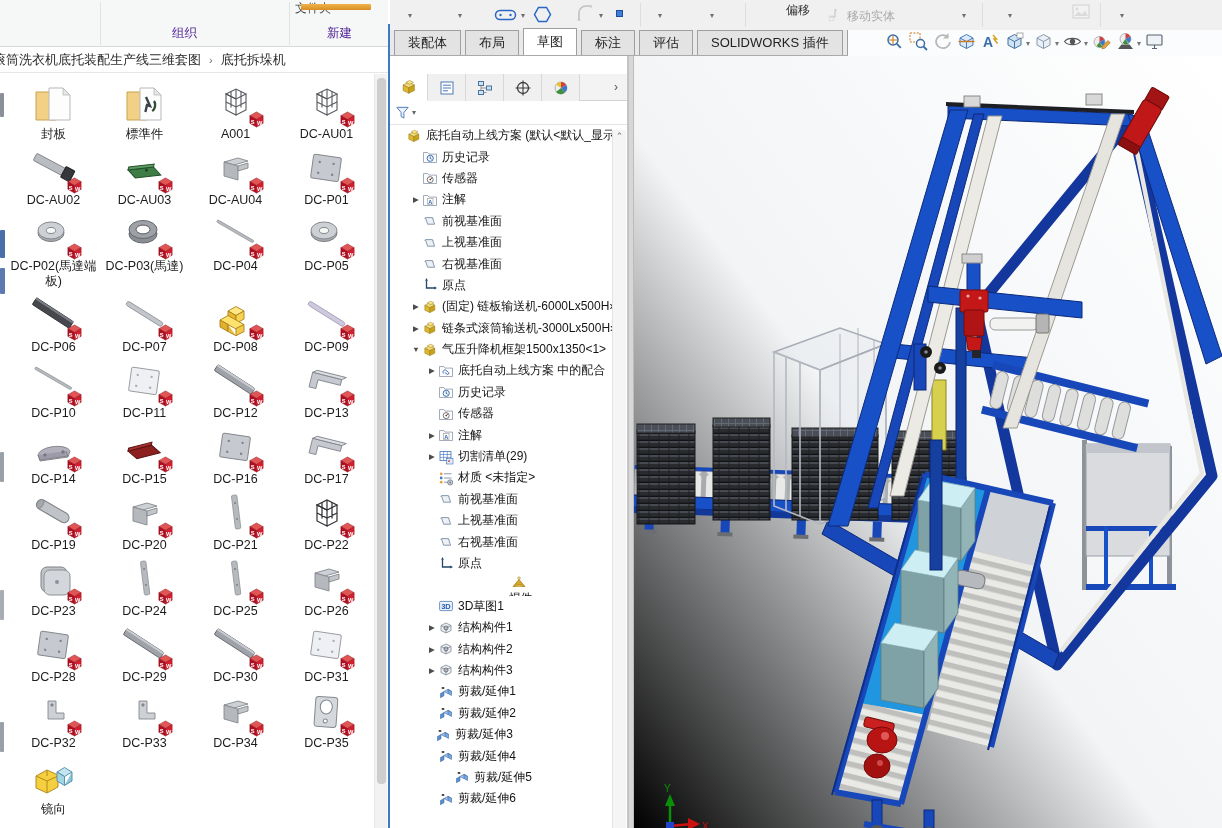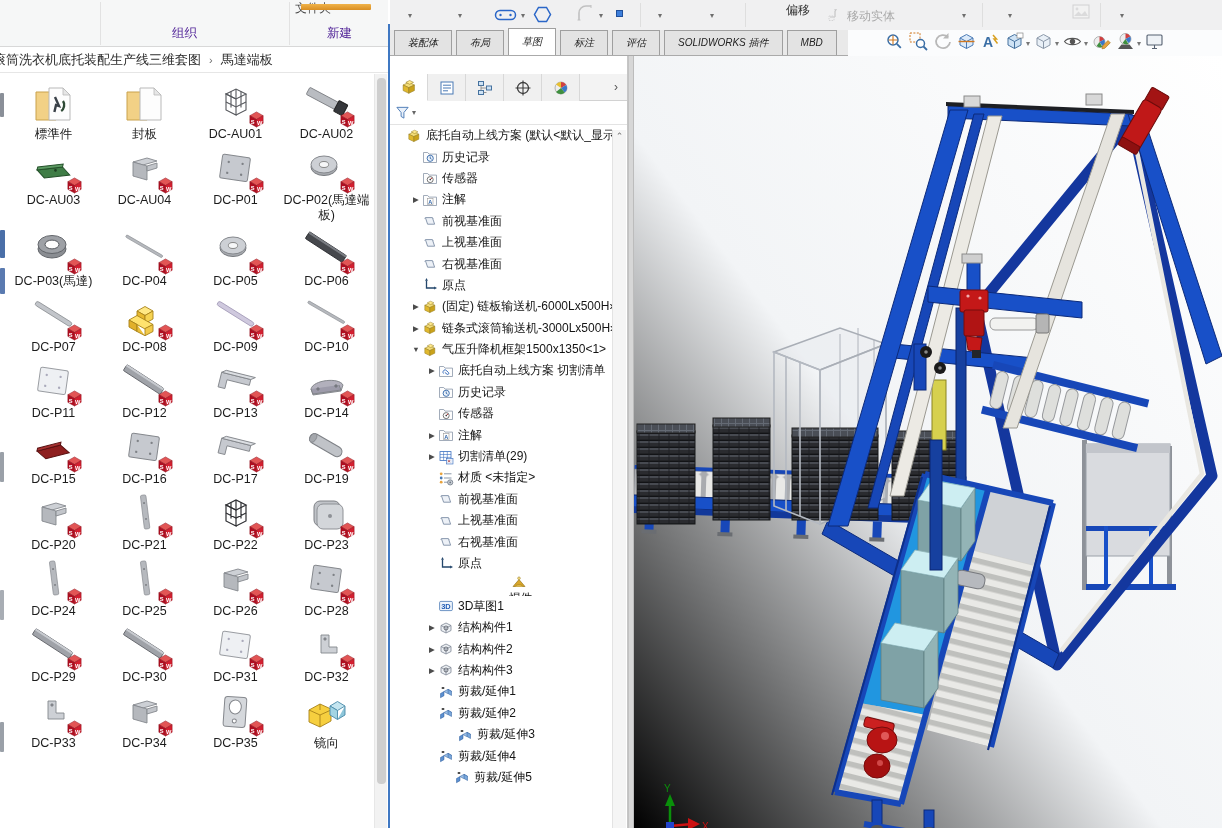--- a/index.html
+++ b/index.html
@@ -34,22 +34,22 @@
   
   #win-border { position:absolute; left:388px; top:24px; width:2px; height:804px; background:#3f78c3; }
   #sw-topstrip { position:absolute; left:390px; top:0; width:832px; height:30px; background:#f0f0f1; }
   #sw-topstrip .tt-item { position:absolute; display:flex; align-items:center; }
   #sw-topstrip .caret { color:#6e6e6e; font-size:8px; }
   #sw-topstrip .vsep { position:absolute; top:3px; width:1px; height:24px; background:#dedede; }
   .tt-label { font-size:12px; color:#333; }
   .tt-label.disabled { color:#a9a9a9; }
   #tab-strip { position:absolute; left:390px; top:30px; width:458px; height:26px; background:#e9e9e9;
      border-bottom:1px solid #aaa; display:flex; align-items:flex-end; }
-  .sw-tab { height:25px; line-height:23px; padding:0 13px; font-size:10px; color:#222;
-     background:#e3e3e3; border:1px solid #9f9f9f; border-bottom:none; margin-left:4px; white-space:nowrap; cursor:default;font-style:italic; }
+  .sw-tab { height:25px; line-height:23px; padding:0 13px; font-size:13px; color:#222;
+     background:#e3e3e3; border:1px solid #9f9f9f; border-bottom:none; margin-left:4px; white-space:nowrap; cursor:default; }
   .sw-tab.active { background:#fff; height:27px; line-height:25px; position:relative; z-index:3; }
   #light-strip { position:absolute; left:848px; top:30px; width:374px; height:26px; background:#fbfcfd; }
   #headsup { position:absolute; left:884px; top:32px; height:23px; display:flex; align-items:center; gap:3px; z-index:4; }
   .hud-item { display:flex; align-items:center; }
   .hud-item svg { width:21px; height:21px; }
   .hud-caret { font-size:8px; color:#777; margin-left:1px; }
   
   #fm-panel { position:absolute; left:390px; top:56px; width:238px; height:772px; background:#fff;
      border-right:1px solid #c6c6c6; overflow:hidden; }
   .fm-tabs { margin-top:18px; height:27px; display:flex; background:#f3f3f3; border-bottom:1px solid #d2d2d2; }
@@ -86,44 +86,64 @@
       <div class="vsep" style="left:100px"></div>
       <div class="vsep" style="left:289px"></div>
       <div class="ribbon-group-label" style="left:295px">文件夹</div>
       <div class="new-folder-fragment"></div>
       <div class="ribbon-btn-label" style="left:172px">组织</div>
       <div class="ribbon-btn-label" style="left:327px">新建</div>
     </div>
     <div class="breadcrumb-row">
       <span class="crumb-path">滚筒洗衣机底托装配生产线三维套图</span>
       <span class="crumb-sep">›</span>
-      <span>馬達端板</span>
+      <span>底托拆垛机</span>
     </div>
     <div id="file-grid">
+        <div class="file-cell">
+          <div class="thumb-wrap">
+            <svg class="thumb" viewBox="0 0 48 44">
+ <path d="M6 10h13l3 3.5h4V38H6z" fill="#f2d186" stroke="#c9a24d"></path>
+ <path d="M19 6h14l7 7v25H19z" fill="#fdfdfd" stroke="#b9b9b9"></path>
+ <path d="M33 6l7 7h-7z" fill="#e6e6e6" stroke="#b9b9b9" stroke-width=".8"></path>
+ </svg>
+          </div>
+          <div class="file-label">封板</div>
+        </div>
         <div class="file-cell">
           <div class="thumb-wrap">
             <svg class="thumb" viewBox="0 0 48 44">
  <path d="M6 10h13l3 3.5h4V38H6z" fill="#f2d186" stroke="#c9a24d"></path>
  <path d="M19 6h14l7 7v25H19z" fill="#fdfdfd" stroke="#b9b9b9"></path>
  <path d="M33 6l7 7h-7z" fill="#e6e6e6" stroke="#b9b9b9" stroke-width=".8"></path>
  <path d="M25 15l4 9-3-1-1.6 7" stroke="#3a4148" stroke-width="2.4" fill="none"></path>
               <path d="M33 19c2.2 3 1.2 8-1.8 10" stroke="#2e4a35" stroke-width="2.4" fill="none"></path>
             </svg>
           </div>
           <div class="file-label">標準件</div>
         </div>
         <div class="file-cell">
           <div class="thumb-wrap">
             <svg class="thumb" viewBox="0 0 48 44">
- <path d="M6 10h13l3 3.5h4V38H6z" fill="#f2d186" stroke="#c9a24d"></path>
- <path d="M19 6h14l7 7v25H19z" fill="#fdfdfd" stroke="#b9b9b9"></path>
- <path d="M33 6l7 7h-7z" fill="#e6e6e6" stroke="#b9b9b9" stroke-width=".8"></path>
- </svg>
-          </div>
-          <div class="file-label">封板</div>
+              <g stroke="#55575c" stroke-width="1.1" fill="none">
+                <path d="M14 12l10-5 10 5-10 5z"></path>
+                <path d="M14 12v16l10 5V17z"></path>
+                <path d="M34 12v16l-10 5"></path>
+                <path d="M14 20l10 5 10-5M24 7v10M19 9.5v16M29 9.5v16"></path>
+              </g>
+            </svg>
+            <svg class="sw-badge" viewBox="0 0 22 20">
+ <polygon points="4,6 11,2 18,6 11,10" fill="#e25555" stroke="#8a0d18" stroke-width=".5"></polygon>
+ <polygon points="4,6 11,10 11,18 4,14" fill="#b00d20" stroke="#8a0d18" stroke-width=".5"></polygon>
+ <polygon points="18,6 11,10 11,18 18,14" fill="#d41f30" stroke="#8a0d18" stroke-width=".5"></polygon>
+ <text x="5" y="14.6" font-size="6" font-weight="bold" fill="#fff" font-family="Liberation Sans, sans-serif">S</text>
+ <text x="11.6" y="16" font-size="6" font-weight="bold" fill="#fff" font-family="Liberation Sans, sans-serif">W</text>
+            </svg>
+          </div>
+          <div class="file-label">A001</div>
         </div>
         <div class="file-cell">
           <div class="thumb-wrap">
             <svg class="thumb" viewBox="0 0 48 44">
               <g stroke="#55575c" stroke-width="1.1" fill="none">
                 <path d="M14 12l10-5 10 5-10 5z"></path>
                 <path d="M14 12v16l10 5V17z"></path>
                 <path d="M34 12v16l-10 5"></path>
                 <path d="M14 20l10 5 10-5M24 7v10M19 9.5v16M29 9.5v16"></path>
               </g>
@@ -1139,21 +1159,21 @@
               <path d="M5.2 3.9 8.6 2.2 12 3.9 8.6 5.6Z" fill="#ffe98c" stroke="#927a1e" stroke-width=".5"></path>
             </svg></span>
           <span class="tree-label">气压升降机框架1500x1350&lt;1&gt;</span>
         </div>
         <div class="tree-row" style="padding-left: 36px;">
           <span class="tree-exp">▶</span>
           <span class="tree-ico"><svg viewBox="0 0 16 16">
               <path d="M1.5 3.5h4.2l1.3 1.6h7.5v8.4H1.5z" fill="#fdfdfd" stroke="#8a97a8" stroke-width=".8"></path>
               <path d="M5.5 10.5c-1.6-1.6.8-4.8 2.6-3.2l2.4 2.2c1 1-.4 2.6-1.5 1.7L6.8 9.4" fill="none" stroke="#3a6fc0" stroke-width="1"></path>
             </svg></span>
-          <span class="tree-label">底托自动上线方案 切割清单</span>
+          <span class="tree-label">底托自动上线方案 中的配合</span>
         </div>
         <div class="tree-row" style="padding-left: 36px;">
           <span class="tree-exp"></span>
           <span class="tree-ico"><svg viewBox="0 0 16 16">
               <path d="M1.5 3.5h4.2l1.3 1.6h7.5v8.4H1.5z" fill="#fdfdfd" stroke="#8a97a8" stroke-width=".8"></path>
               <circle cx="8.2" cy="9.3" r="3.1" fill="#eef4fb" stroke="#2f64a8" stroke-width=".9"></circle>
               <path d="M8.2 7.5v1.9l1.4.8" fill="none" stroke="#2f64a8" stroke-width=".9"></path>
             </svg></span>
           <span class="tree-label">历史记录</span>
         </div>
@@ -1288,21 +1308,21 @@
         <div class="tree-row" style="padding-left: 36px;">
           <span class="tree-exp"></span>
           <span class="tree-ico"><svg viewBox="0 0 16 16">
               <path d="M2.5 9.5 6 7.5v4.2L2.5 13.7z" fill="#5b8fd0" stroke="#2a5a9a" stroke-width=".5"></path>
               <path d="M6 7.5l4-2.2 3.5 2-4 2.2z" fill="#9cc0e8" stroke="#2a5a9a" stroke-width=".5"></path>
               <path d="M10 5.3v4.2l3.5 2V7.3z" fill="#7aa8dc" stroke="#2a5a9a" stroke-width=".5"></path>
               <path d="M4 3l2 2M6 3 4 5M3.4 4h3.2" stroke="#222" stroke-width=".7"></path>
             </svg></span>
           <span class="tree-label">剪裁/延伸2</span>
         </div>
-        <div class="tree-row" style="padding-left: 55px;">
+        <div class="tree-row" style="padding-left: 33px;">
           <span class="tree-exp"></span>
           <span class="tree-ico"><svg viewBox="0 0 16 16">
               <path d="M2.5 9.5 6 7.5v4.2L2.5 13.7z" fill="#5b8fd0" stroke="#2a5a9a" stroke-width=".5"></path>
               <path d="M6 7.5l4-2.2 3.5 2-4 2.2z" fill="#9cc0e8" stroke="#2a5a9a" stroke-width=".5"></path>
               <path d="M10 5.3v4.2l3.5 2V7.3z" fill="#7aa8dc" stroke="#2a5a9a" stroke-width=".5"></path>
               <path d="M4 3l2 2M6 3 4 5M3.4 4h3.2" stroke="#222" stroke-width=".7"></path>
             </svg></span>
           <span class="tree-label">剪裁/延伸3</span>
         </div>
         <div class="tree-row" style="padding-left: 36px;">
@@ -1317,20 +1337,30 @@
         </div>
         <div class="tree-row" style="padding-left: 52px;">
           <span class="tree-exp"></span>
           <span class="tree-ico"><svg viewBox="0 0 16 16">
               <path d="M2.5 9.5 6 7.5v4.2L2.5 13.7z" fill="#5b8fd0" stroke="#2a5a9a" stroke-width=".5"></path>
               <path d="M6 7.5l4-2.2 3.5 2-4 2.2z" fill="#9cc0e8" stroke="#2a5a9a" stroke-width=".5"></path>
               <path d="M10 5.3v4.2l3.5 2V7.3z" fill="#7aa8dc" stroke="#2a5a9a" stroke-width=".5"></path>
               <path d="M4 3l2 2M6 3 4 5M3.4 4h3.2" stroke="#222" stroke-width=".7"></path>
             </svg></span>
           <span class="tree-label">剪裁/延伸5</span>
+        </div>
+        <div class="tree-row" style="padding-left: 36px;">
+          <span class="tree-exp"></span>
+          <span class="tree-ico"><svg viewBox="0 0 16 16">
+              <path d="M2.5 9.5 6 7.5v4.2L2.5 13.7z" fill="#5b8fd0" stroke="#2a5a9a" stroke-width=".5"></path>
+              <path d="M6 7.5l4-2.2 3.5 2-4 2.2z" fill="#9cc0e8" stroke="#2a5a9a" stroke-width=".5"></path>
+              <path d="M10 5.3v4.2l3.5 2V7.3z" fill="#7aa8dc" stroke="#2a5a9a" stroke-width=".5"></path>
+              <path d="M4 3l2 2M6 3 4 5M3.4 4h3.2" stroke="#222" stroke-width=".7"></path>
+            </svg></span>
+          <span class="tree-label">剪裁/延伸6</span>
         </div>
       </div>
     <div class="fm-scroll">
       <span>⌃</span>
     </div>
   </div>
 
   <div id="splitter"></div>
 
   <div id="viewport">

